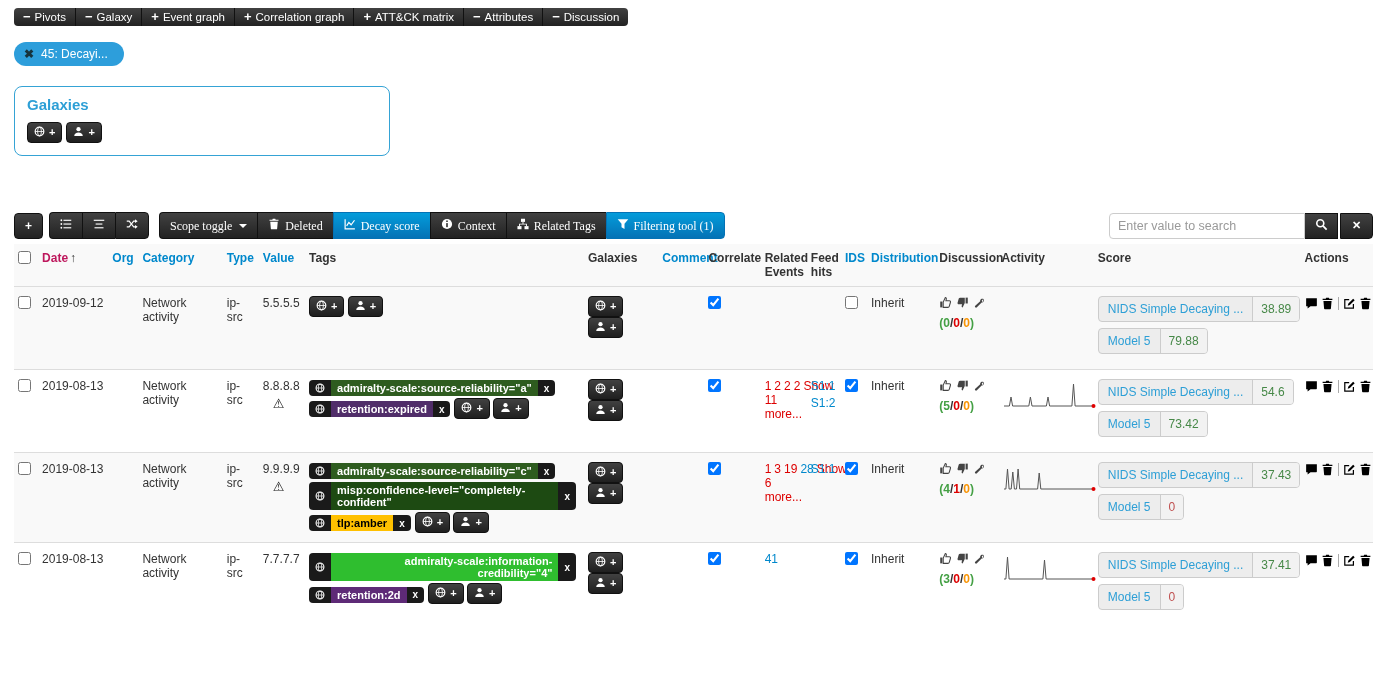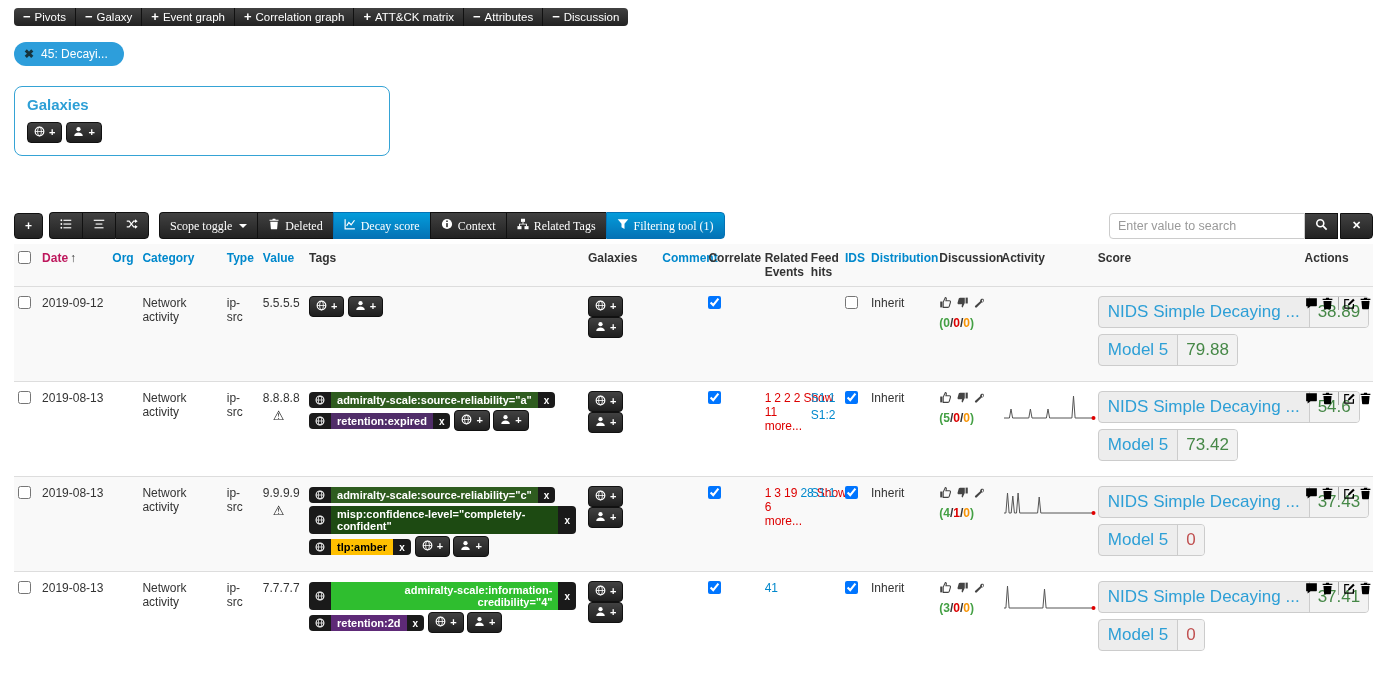--- a/index.html
+++ b/index.html
@@ -77,21 +77,21 @@
   .tag-end { background:#1a1a1a; color:#fff; }
   .tag-x { font-size:10px; }
 
   .rel-link { font-weight:normal; cursor:pointer; margin-right:3px; }
   .feed-link { color:#0088cc; display:block; cursor:pointer; margin-bottom:3px; }
 
   .sight-icons { display:flex; gap:4px; align-items:center; }
   .sight-counts { font-weight:bold; margin-top:4px; }
 
   .score-badge { display:inline-flex; align-items:stretch; background:#ededed; border:1px solid #ccc;
-                 border-radius:4px; overflow:hidden; font-size:17px; margin-bottom:6px; cursor:pointer; }
+                 border-radius:4px; overflow:hidden; font-size:12px; margin-bottom:6px; cursor:pointer; }
   .score-name { padding:5px 9px; color:#2d9fd6; border-right:1px solid #ccc; white-space:nowrap; overflow:hidden; }
   .score-val { padding:5px 8px; background:#f2f2f2; }
 
   .actions-cell { white-space:nowrap; }
   .action-icon { display:inline-flex; vertical-align:middle; margin-right:3px; cursor:pointer; }
   .action-div { display:inline-block; width:1px; height:13px; background:#aaa; vertical-align:middle; margin:0 4px 0 1px; }
 
   input[type="checkbox"] { margin:0; vertical-align:top; }
   .spark { display:block; }
 </style>

